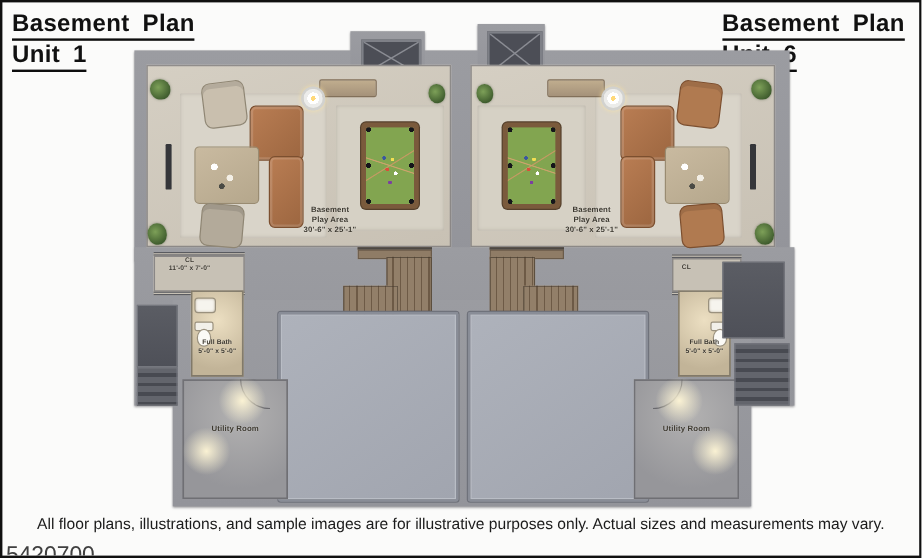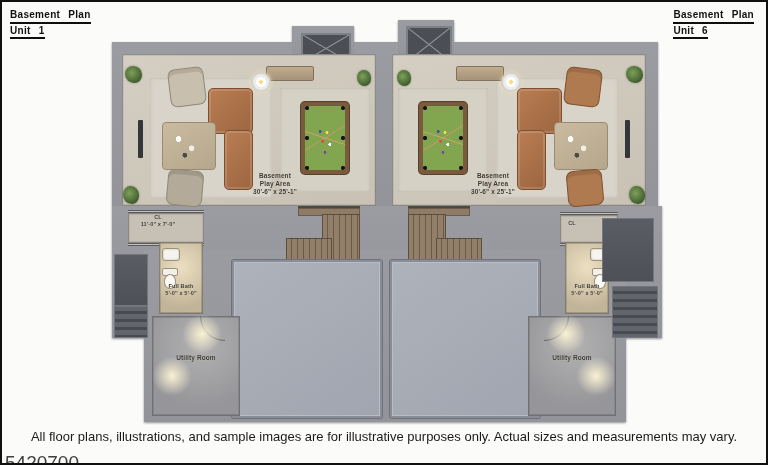--- a/index.html
+++ b/index.html
@@ -6,21 +6,21 @@
     --wall:#97989d; --floor:#cfc9bd; --slab:#a9adb6; --stair-wood:#8d7a64;
     --pool-felt:#82a550; --sofa:#ad7347; --dark-area:#54565e; --title-text:#111111;
   }
   html,body{margin:0;padding:0;background:#e8e8e8;}
   .canvas{
     position:relative; width:768px; height:465px; background:#fbfbfa;
     border:2px solid #101010; box-sizing:border-box; overflow:hidden;
     font-family:"Liberation Sans", sans-serif;
   }
   
-  .title{position:absolute; top:8px; color:var(--title-text); font-weight:bold; font-size:10px; line-height:1.05;}
+  .title{position:absolute; top:8px; color:var(--title-text); font-weight:bold; font-size:20px; line-height:1.05;}
   .title .t-line{display:table; border-bottom:2px solid #0e0e0e; padding-bottom:1px; margin-bottom:2px; word-spacing:5px; letter-spacing:.3px;}
   
   .walls{position:absolute; inset:0; filter:drop-shadow(0 1px 1px rgba(60,60,66,.55));}
   .wall{position:absolute; background:linear-gradient(180deg,#9b9ca1,#93949a);}
   .room{position:absolute; box-shadow:inset 0 0 0 1.2px rgba(88,88,94,.55);}
   .playroom{background:linear-gradient(160deg,#d5cfc3,#c8c1b4);}
   .rug{position:absolute; background:#d9d4c9; box-shadow:0 0 3px rgba(120,115,105,.35) inset; border-radius:1px;}
   .well{position:absolute; background:
       linear-gradient(to top right, transparent calc(50% - 1px), #8a8c93 calc(50% - .2px), #8a8c93 calc(50% + .2px), transparent calc(50% + 1px)),
       linear-gradient(to bottom right, transparent calc(50% - 1px), #8a8c93 calc(50% - .2px), #8a8c93 calc(50% + .2px), transparent calc(50% + 1px)),

